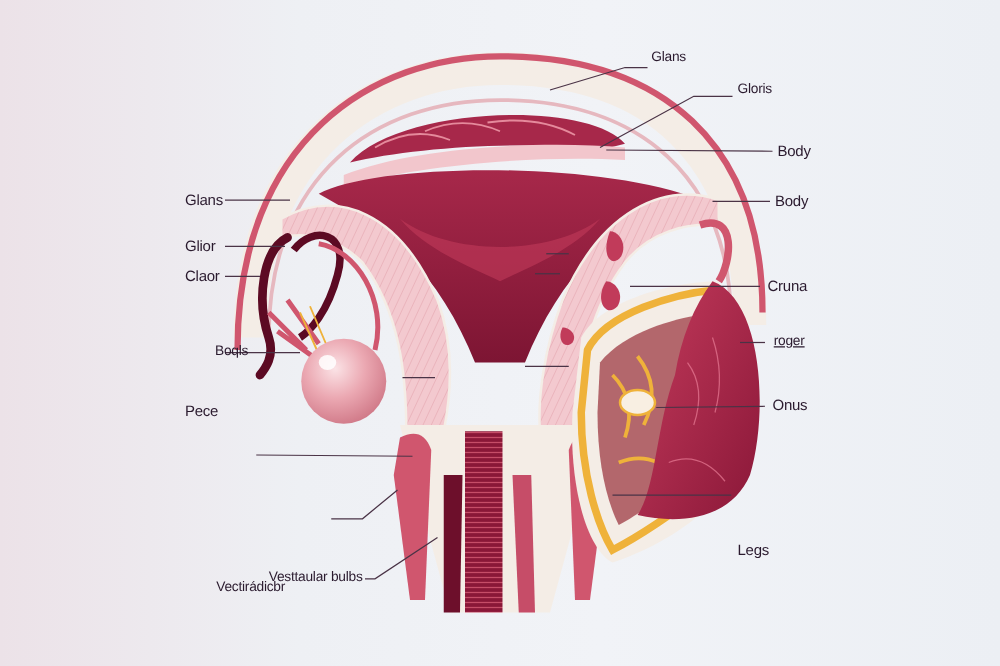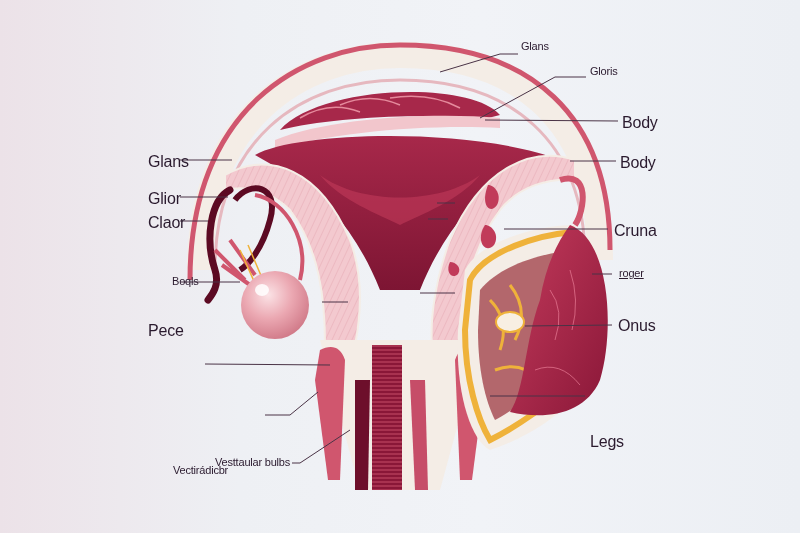--- a/index.html
+++ b/index.html
@@ -1,21 +1,21 @@
 <!DOCTYPE html>
 <html><head>
 <meta charset="utf-8">
 <style>
   html,body{margin:0;padding:0;}
   body{width:800px;height:533px;overflow:hidden;position:relative;
     background:linear-gradient(90deg,#ece2e8 0%,#eef0f4 30%,#f1f3f7 60%,#eceff4 100%);
     font-family:"Liberation Sans",sans-serif;}
   #stage{position:absolute;left:0;top:0;width:800px;height:533px;}
   .label{position:absolute;font-size:11px;color:#2a1a2e;white-space:nowrap;letter-spacing:-0.2px;}
-  .label.big{font-size:16px;}
+  .label.big{font-size:12px;}
 </style>
 </head>
 <body>
 
 <svg id="stage" width="800" height="533" viewBox="0 0 800 533" xmlns="http://www.w3.org/2000/svg">
   <defs>
     <radialGradient id="ovary" cx="0.4" cy="0.35" r="0.7">
       <stop offset="0" stop-color="#fbe3e6"></stop>
       <stop offset="0.5" stop-color="#eba8b2"></stop>
       <stop offset="1" stop-color="#cf7786"></stop>

